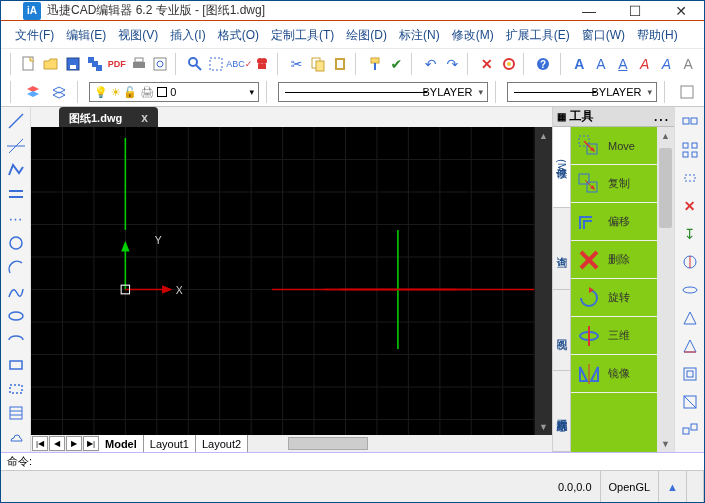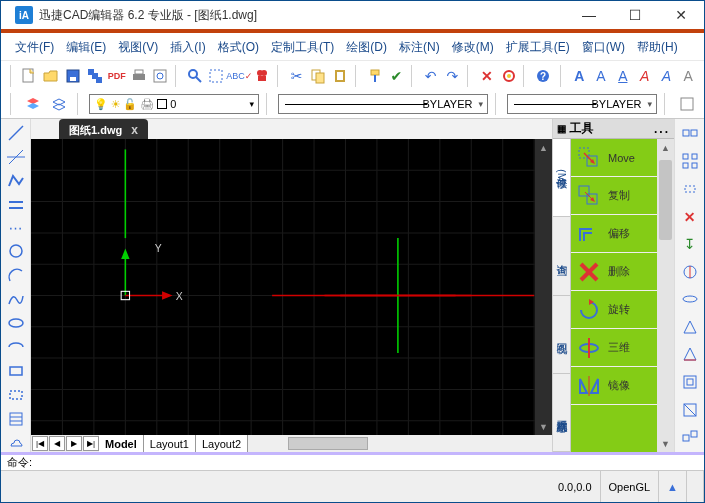--- a/index.html
+++ b/index.html
@@ -1,19 +1,19 @@
 <!DOCTYPE html>
 <html><head>
 <meta charset="utf-8">
 <style>
   * { box-sizing: border-box; margin: 0; padding: 0; font-family: "Microsoft YaHei", "Segoe UI", sans-serif; }
   body { width: 705px; height: 503px; background: #fff; border:1px solid #0a4d8c; display:flex; flex-direction:column; overflow:hidden; font-size:12px; }
 
   
-  .titlebar { height:32px; background:#fff; display:flex; align-items:center; padding:0 0 0 14px; border-bottom:4px solid #c2410c; }
+  .titlebar { height:20px; background:#fff; display:flex; align-items:center; padding:0 0 0 22px; border-bottom:1px solid #c2410c; }
   .app-icon { width:18px; height:18px; background:#1e7fd6; color:#fff; font-weight:bold; font-size:10px; display:flex; align-items:center; justify-content:center; border-radius:2px; margin-right:6px;}
   .title-text { color:#333; font-size:12px; flex:0 0 auto; }
   .title-spacer { flex:1; }
   .winbtn { width:46px; height:30px; display:flex; align-items:center; justify-content:center; color:#333; font-size:14px; }
 
   
   .menubar { display:flex; flex-wrap:wrap; padding:4px 8px 2px 8px; }
   .menuitem { padding:2px 6px; color:#1b4a8a; font-size:12px; cursor:default; }
 
   
@@ -29,21 +29,21 @@
   .layer-combo { width:170px; height:20px; border:1px solid #7a7a7a; display:flex; align-items:center; gap:3px; padding:0 4px; font-size:11px; background:#fff; }
 
   
   .main { flex:1; display:flex; min-height:0; border-top:1px solid #c9c9c9; }
 
   .left-tools { width:30px; background:#f4f4f4; border-right:1px solid #dcdcdc; display:flex; flex-direction:column; align-items:center; padding:4px 0; gap:4px; overflow:hidden; }
   .left-tools .tb-btn { width:24px; height:22px; }
 
   .center { flex:1; display:flex; flex-direction:column; min-width:0; }
   .doc-tabs { height:20px; background:#f2f2f2; display:flex; align-items:flex-end; padding-left:28px; }
-  .doc-tab { height:20px; background:#2e2e2e; color:#fff; font-weight:bold; font-size:11px; padding:2px 10px 0 10px; border-top-left-radius:4px; border-top-right-radius:4px; display:flex; align-items:center; gap:9px; }
+  .doc-tab { height:20px; background:#2e2e2e; color:#fff; font-weight:bold; font-size:11px; padding:2px 10px 0 10px; border-top-left-radius:4px; border-top-right-radius:4px; display:flex; align-items:center; gap:19px; }
   .doc-tab .close { color:#ccc; font-size:12px; }
   .canvas-wrap { flex:1; position:relative; background:#000; }
   .canvas { position:absolute; inset:0; }
   .axis-y { stroke:#00d000; stroke-width:1.5; }
   .axis-x { stroke:#d00000; stroke-width:1.5; }
   .cross { stroke:#d00000; stroke-width:1.5; }
   .vline { stroke:#00d000; stroke-width:1.5; }
   .scroll-v { width:17px; background:#2d2d2d; display:flex; flex-direction:column; position:absolute; top:0; bottom:17px; right:0; }
   .scroll-v .thumb { background:#5a5a5a; margin:2px; border-radius:2px; flex:0 0 30px; margin-top:120px; }
   .scroll-v .arr { height:17px; color:#999; display:flex; align-items:center; justify-content:center; font-size:9px; background:#2d2d2d; }
@@ -69,21 +69,21 @@
   .cmd-item .lbl { font-size:11px; color:#333; }
   .rscroll { width:17px; background:#e4e4e4; display:flex; flex-direction:column; }
   .rscroll .arr { height:17px; display:flex; align-items:center; justify-content:center; font-size:9px; color:#666; }
   .rscroll .track { flex:1; background:#e4e4e4; position:relative; }
   .rscroll .thumb { position:absolute; left:2px; right:2px; top:4px; height:80px; background:#c4c4c4; border-radius:2px; }
 
   .far-right { width:30px; background:#f4f4f4; border-left:1px solid #dcdcdc; display:flex; flex-direction:column; align-items:center; padding:4px 0; gap:6px; }
   .far-right .tb-btn { width:24px; height:22px; }
 
   
-  .cmdbar { height:18px; background:#fff; border-top:3px solid #c4b5fd; display:flex; align-items:center; padding:0 6px; font-size:11px; }
+  .cmdbar { height:18px; background:#fff; border-top:1px solid #c4b5fd; display:flex; align-items:center; padding:0 6px; font-size:11px; }
 
   
   .status { height:32px; background:#efefef; border-top:1px solid #c9c9c9; display:flex; align-items:center; font-size:11px; }
   .status .cell { padding:0 8px; border-right:1px solid #c9c9c9; height:100%; display:flex; align-items:center; }
   .status .spacer { flex:1; }
 </style>
 </head>
 <body>
 
 <div class="titlebar">

